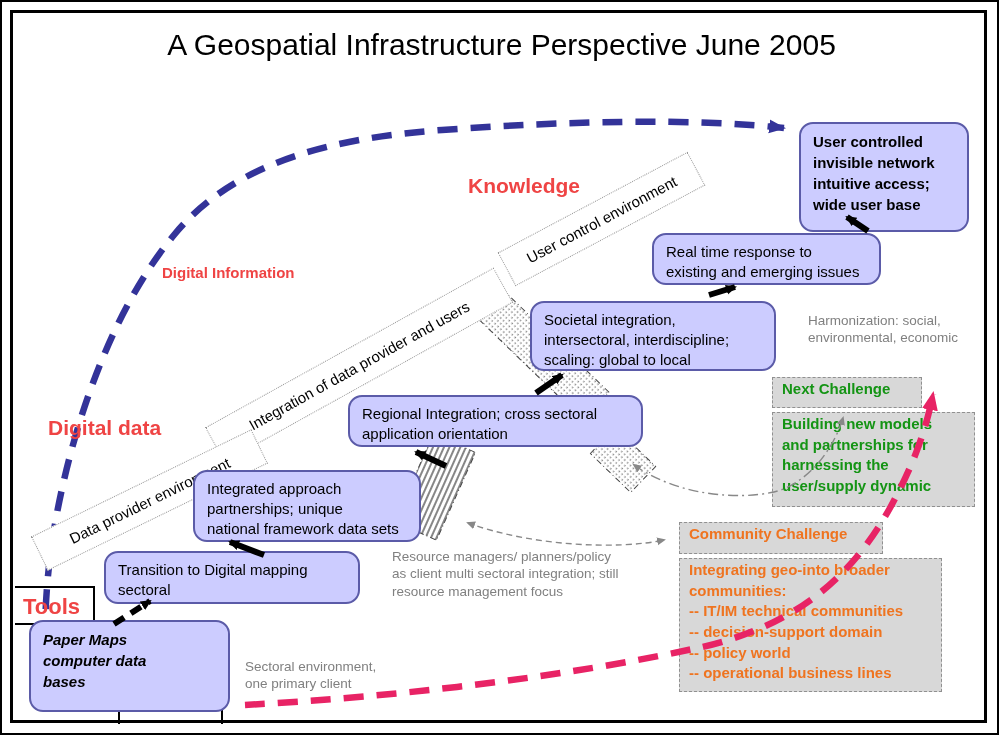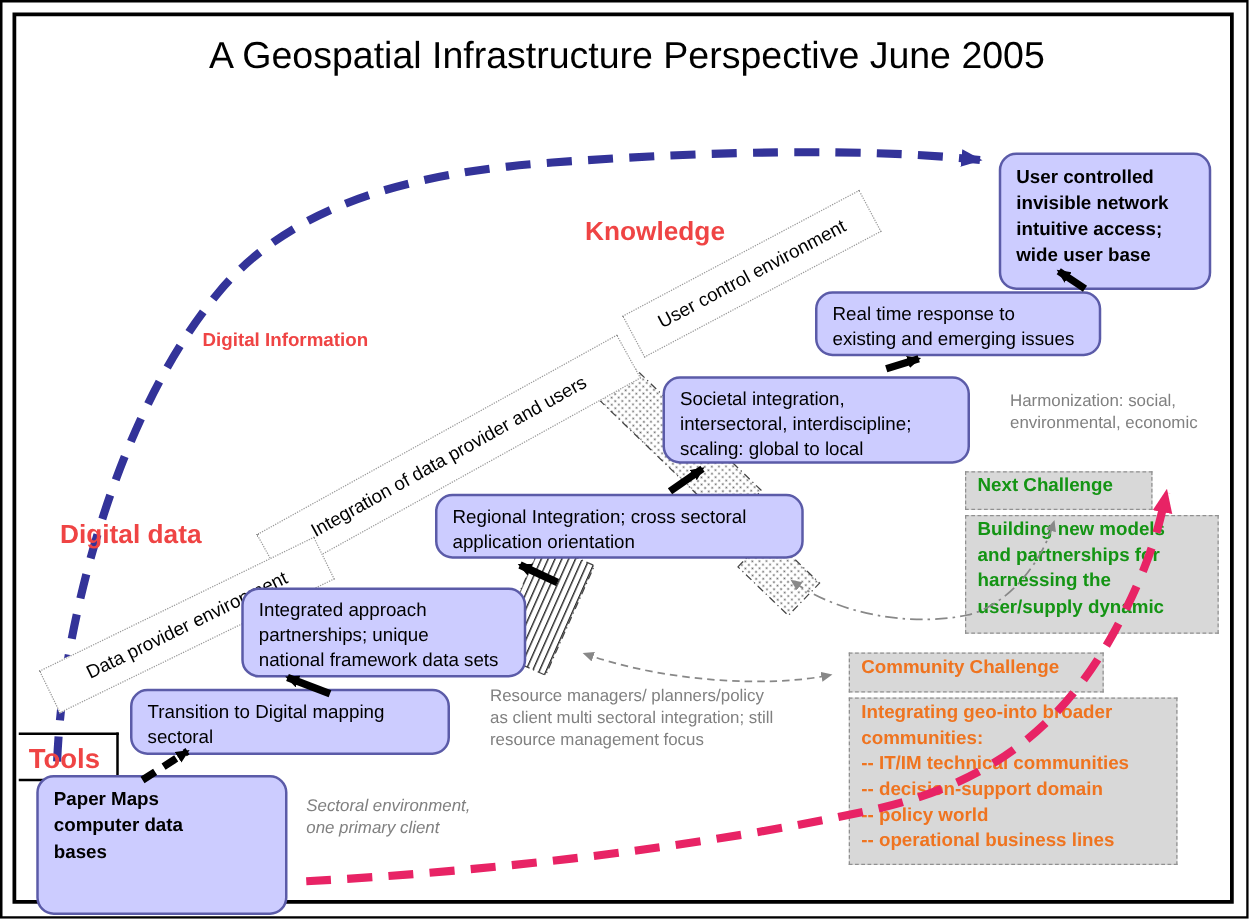--- a/index.html
+++ b/index.html
@@ -73,21 +73,21 @@
   <div class="abs lab" style="left:46px;top:414px;font-size:21px;">Digital data</div>
   <div class="abs lab" style="left:21px;top:592px;font-size:22px;">Tools</div>
   <div class="abs lab" style="left:127px;top:690px;font-size:22px;z-index:1;">clients</div>
 
   <div class="abs cell-line" style="left:13px;top:584px;width:80px;height:2px;"></div>
   <div class="abs cell-line" style="left:13px;top:621px;width:80px;height:2px;"></div>
   <div class="abs cell-line" style="left:91px;top:584px;width:2px;height:39px;"></div>
   <div class="abs cell-line" style="left:116px;top:686px;width:2px;height:36px;"></div>
   <div class="abs cell-line" style="left:219px;top:686px;width:2px;height:36px;"></div>
 
-  <div class="abs stage bold" style="left:27px;top:618px;width:201px;height:112px;">
+  <div class="abs stage bold" style="left:27px;top:618px;width:201px;height:92px;font-style:italic;">
     <span class="txt">Paper Maps
 computer data
 bases</span>
   </div>
   <div class="abs stage" style="left:87px;top:549px;width:256px;height:53px;margin-left:15px;">
     <span class="txt">Transition to Digital mapping
 sectoral</span>
   </div>
   <div class="abs stage" style="left:191px;top:468px;width:228px;height:72px;">
     <span class="txt">Integrated approach
@@ -132,21 +132,21 @@
 -- decision-support domain
 -- policy world
 -- operational business lines</span>
   </div>
 
   <div class="abs note txt" style="left:806px;top:310px;width:175px;">Harmonization: social,
 environmental, economic</div>
   <div class="abs note txt" style="left:390px;top:546px;width:255px;">Resource managers/ planners/policy
 as client multi sectoral integration; still
 resource management focus</div>
-  <div class="abs note txt" style="left:243px;top:634px;width:200px;font-style:italic;">Sectoral environment,
+  <div class="abs note txt" style="left:243px;top:656px;width:200px;">Sectoral environment,
 one primary client</div>
 
   <svg id="over" class="layer" width="999" height="735">
     <defs>
       <marker id="arrP" markerUnits="userSpaceOnUse" markerWidth="24" markerHeight="22" refX="16" refY="8" orient="auto">
         <path d="M0,0 L19,8 L0,16 Z" fill="#e82365"></path>
       </marker>
       <marker id="arrK" markerUnits="userSpaceOnUse" markerWidth="16" markerHeight="14" refX="9" refY="5" orient="auto">
         <path d="M0,0 L11,5 L0,10 Z" fill="#000"></path>
       </marker>

